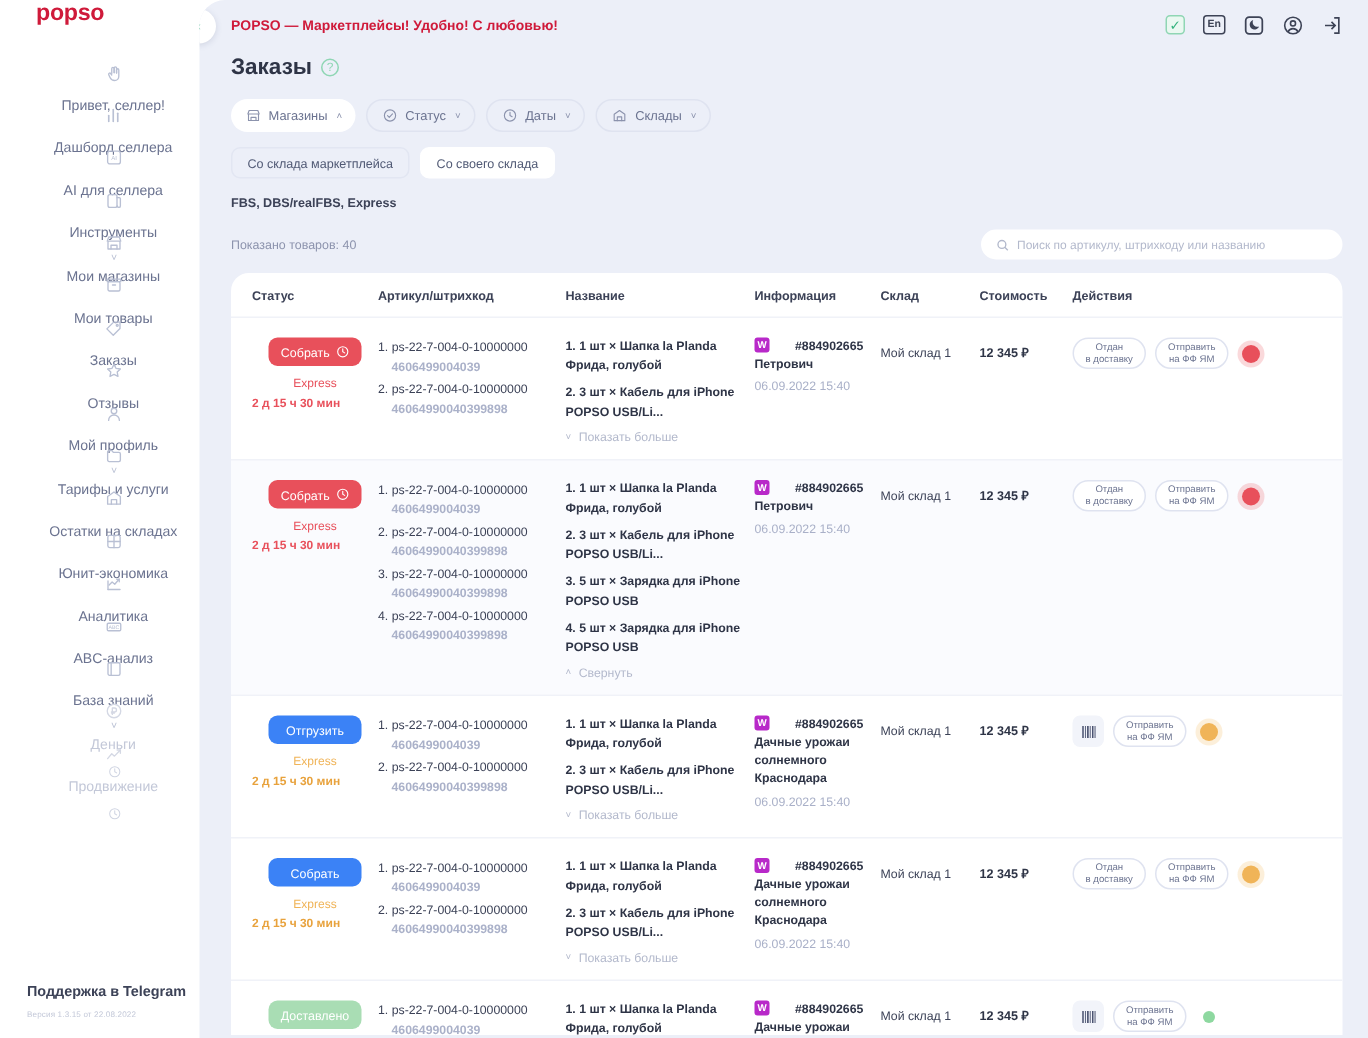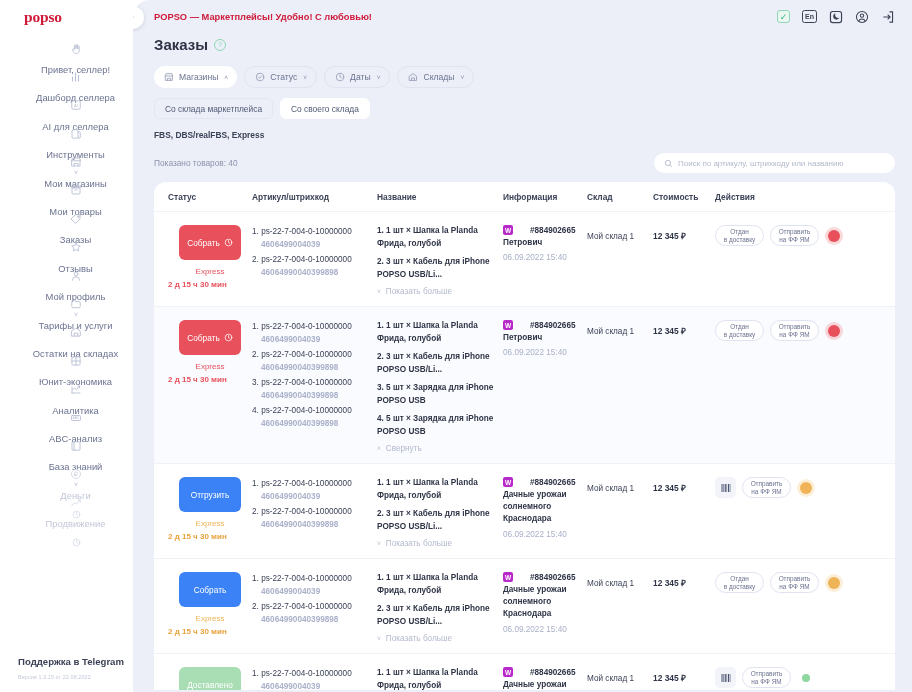--- a/index.html
+++ b/index.html
@@ -24,23 +24,22 @@
     height: 692px;
     background: #ffffff;
     position: relative;
     display: flex;
     flex-direction: column;
     padding-left: 10px;
   }
   .logo-row {
     height: 34px;
     display: flex;
-    align-items: center;
+    align-items: flex-start;
     padding-left: 14px;
-    font-family: Liberation Serif, serif;
   }
   .logo {
     color: #cf1a3a;
     font-size: 15.5px;
     font-weight: bold;
     letter-spacing: -0.2px;
   }
   .nav { margin-top: 8px; }
   .nav-item {
     display: flex;
@@ -282,21 +281,21 @@
   .t-row {
     display: flex;
     padding: 13px 14px 10px 14px;
     border-top: 1px solid #f0f2f8;
     position: relative;
   }
   .t-row.tinted { background: #fafbfe; }
 
   
   .st-btn {
-    width: 62px; height: 35px;
+    width: 62px; height: 19px;
     border-radius: 6px;
     display: flex; align-items: center; justify-content: center;
     gap: 4px;
     font-size: 8.3px;
     color: #ffffff;
     cursor: pointer;
     margin: 0 auto;
   }
   .st-btn.red    { background: #e8505b; }
   .st-btn.orange { background: #3b82f6; }

